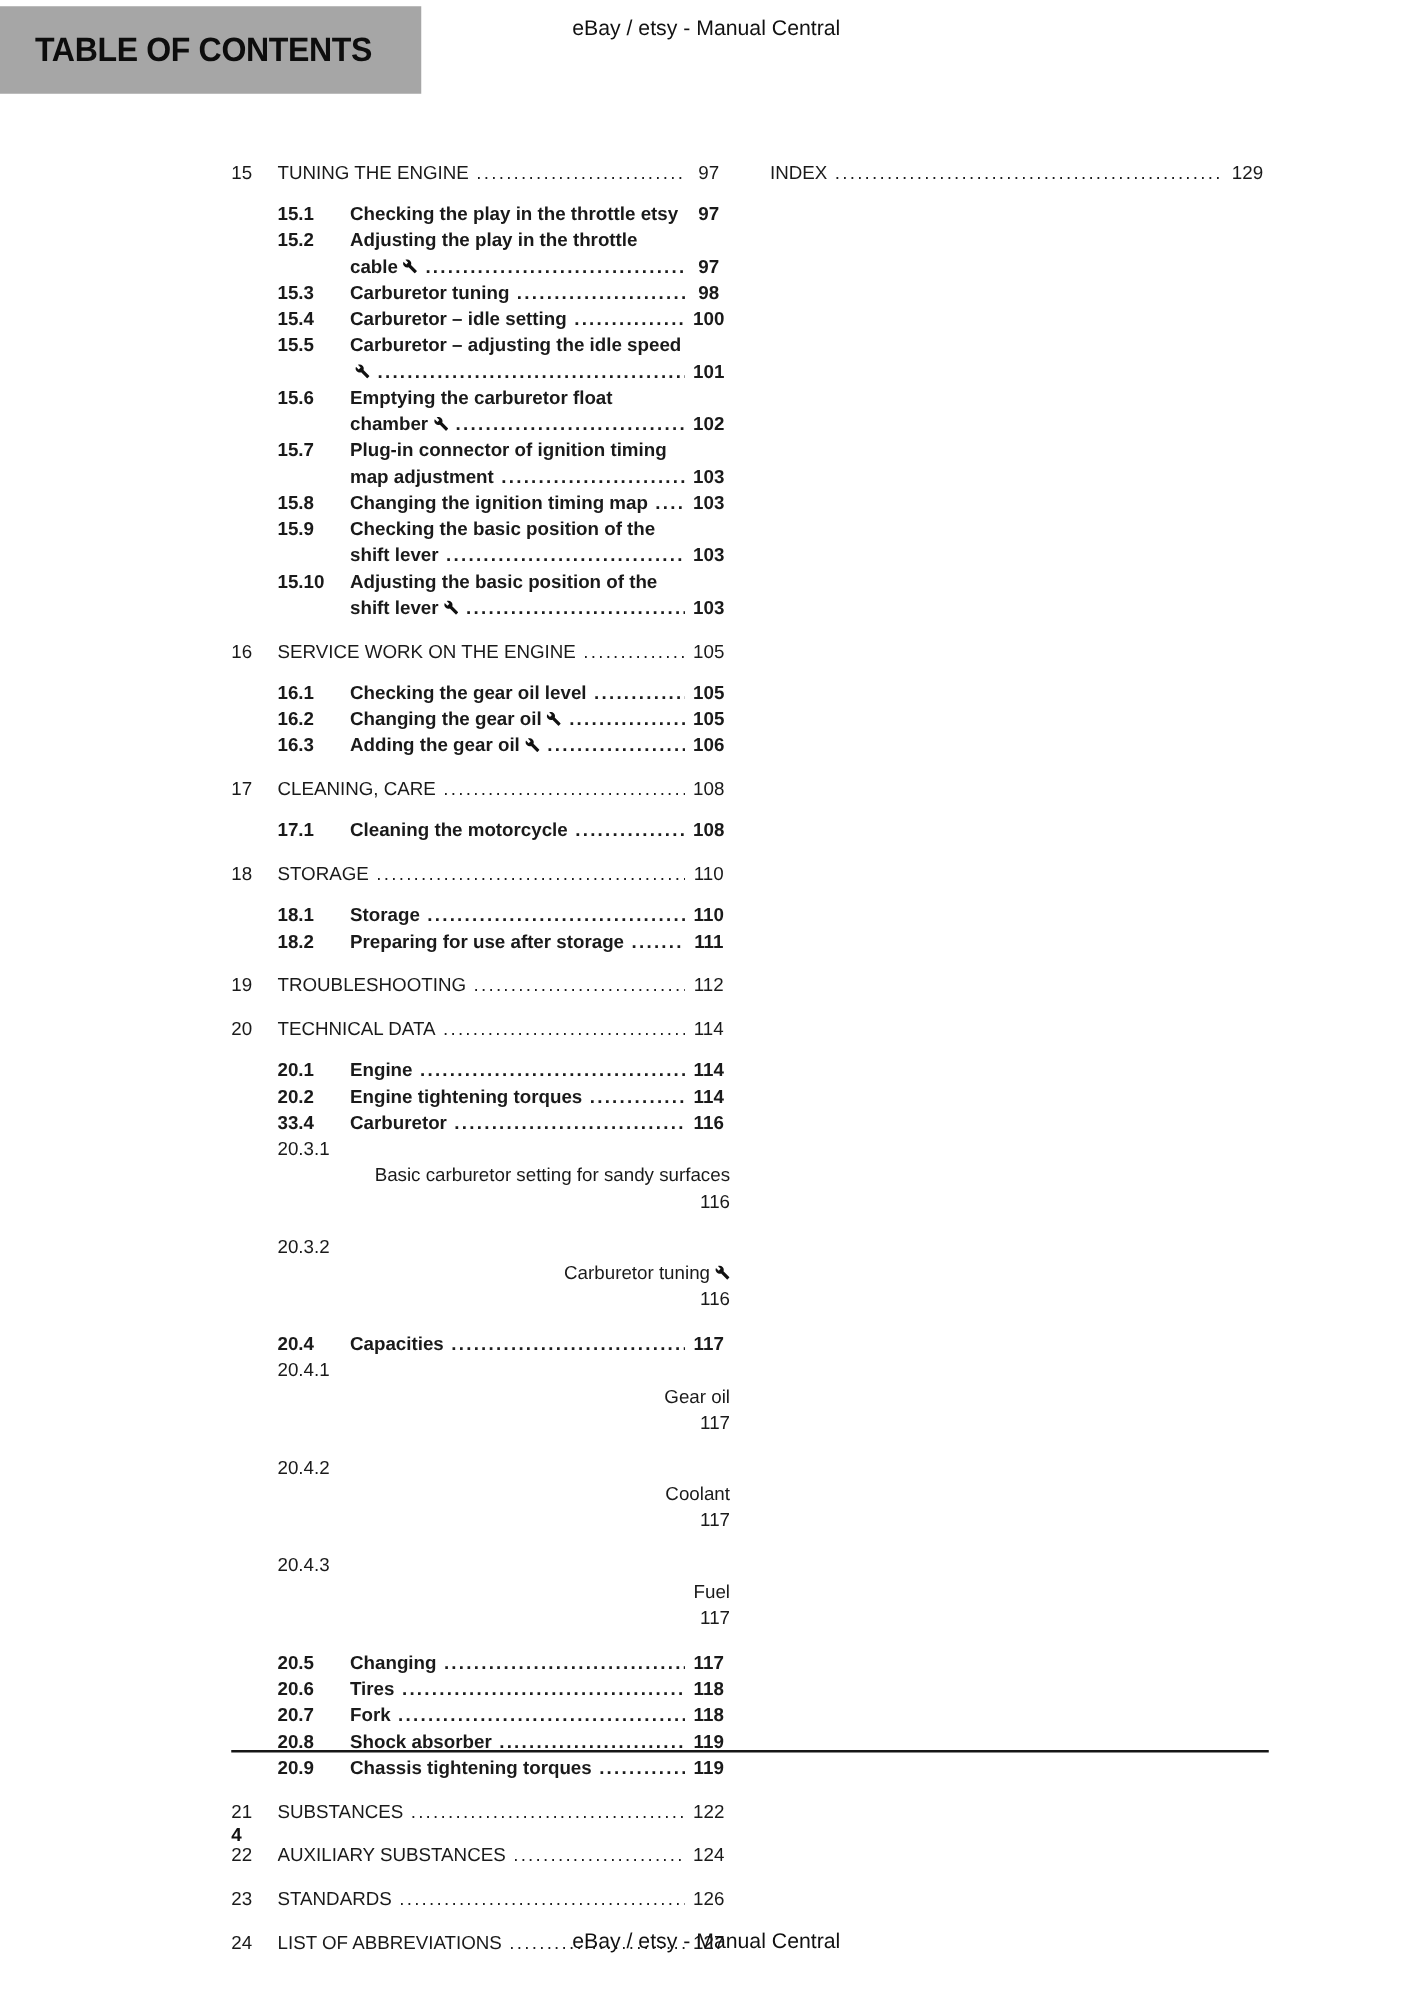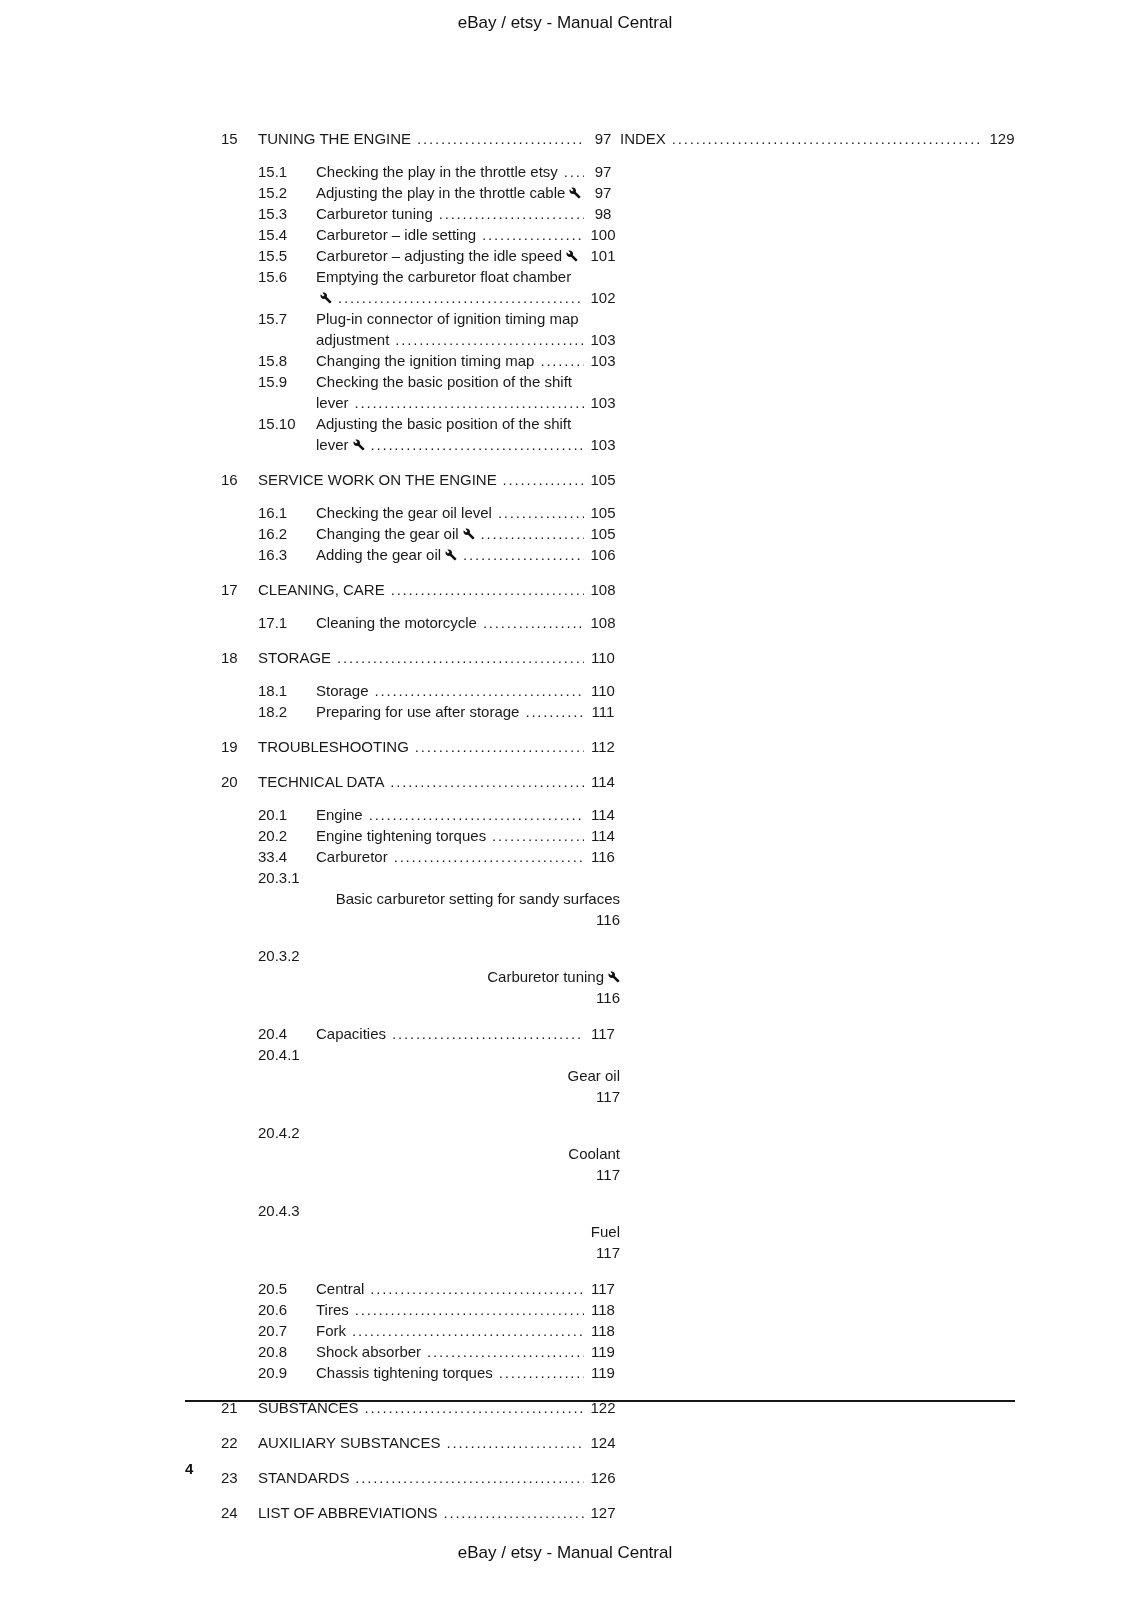--- a/index.html
+++ b/index.html
@@ -28,34 +28,34 @@
     white-space: nowrap;
   }
   .top-center {
     position: absolute; top: 13px; left: 0; width: 100%;
     text-align: center; font-size: 17px; color: #111;
   }
 
   
   .content {
     position: absolute; left: 185px; top: 128px; width: 830px;
-    display: flex;  margin-left: 36px;
+    display: flex; gap: 32px;
   }
   .col { width: 399px; flex: 0 0 399px; }
 
   .section { margin-bottom: 14px; }
   .subgroup { margin-top: 12px; }
 
   .entry {
     display: flex; align-items: flex-end;
     line-height: 21px; font-size: 15px; color: #1a1a1a;
   }
   .entry .num { flex: 0 0 auto; align-self: flex-start; }
   .lvl1 .num { width: 37px; }
-  .lvl2 { padding-left: 37px; }
+  .lvl2 { padding-left: 37px; font-weight: bold; }
   .lvl2 .num { width: 58px; }
   .lvl3 { padding-left: 37px; flex-direction: column; }
   .lvl3 .num { width: 78px; }
 
   .twrap { flex: 1 1 auto; overflow: hidden; min-width: 0; }
   .dots {
     display: inline-block; width: 0;
     white-space: nowrap; overflow: visible;
     letter-spacing: 1.8px; color: #1d1d1d;
   }
@@ -78,20 +78,23 @@
   .bottom-center {
     position: absolute; top: 1543px; left: 0; width: 100%;
     text-align: center; font-size: 17px; color: #111;
   }
 </style>
 </head>
 <body>
 
 <div class="page">
 
+  <div class="header-box">
+    <h1>TABLE OF CONTENTS</h1>
+  </div>
 
   <div class="top-center">eBay / etsy - Manual Central</div>
 
   <div class="content">
     <div class="col">
         <div class="section">
           <div class="entry lvl1">
             <span class="num">15</span>
             <span class="twrap"><span class="ttl">TUNING THE ENGINE</span><span class="dots">&nbsp;................................................................................................................................................................</span></span>
             <span class="pg">97</span>
@@ -274,21 +277,21 @@
               <span class="twrap"><span class="ttl">Coolant</span><span class="dots">&nbsp;................................................................................................................................................................</span></span>
               <span class="pg">117</span>
             </div>
             <div class="entry lvl3">
               <span class="num">20.4.3</span>
               <span class="twrap"><span class="ttl">Fuel</span><span class="dots">&nbsp;................................................................................................................................................................</span></span>
               <span class="pg">117</span>
             </div>
             <div class="entry lvl2">
               <span class="num">20.5</span>
-              <span class="twrap"><span class="ttl">Central</span><span class="dots">&nbsp;................................................................................................................................................................</span></span>
+              <span class="twrap"><span class="ttl">Changing</span><span class="dots">&nbsp;................................................................................................................................................................</span></span>
               <span class="pg">117</span>
             </div>
             <div class="entry lvl2">
               <span class="num">20.6</span>
               <span class="twrap"><span class="ttl">Tires</span><span class="dots">&nbsp;................................................................................................................................................................</span></span>
               <span class="pg">118</span>
             </div>
             <div class="entry lvl2">
               <span class="num">20.7</span>
               <span class="twrap"><span class="ttl">Fork</span><span class="dots">&nbsp;................................................................................................................................................................</span></span>

